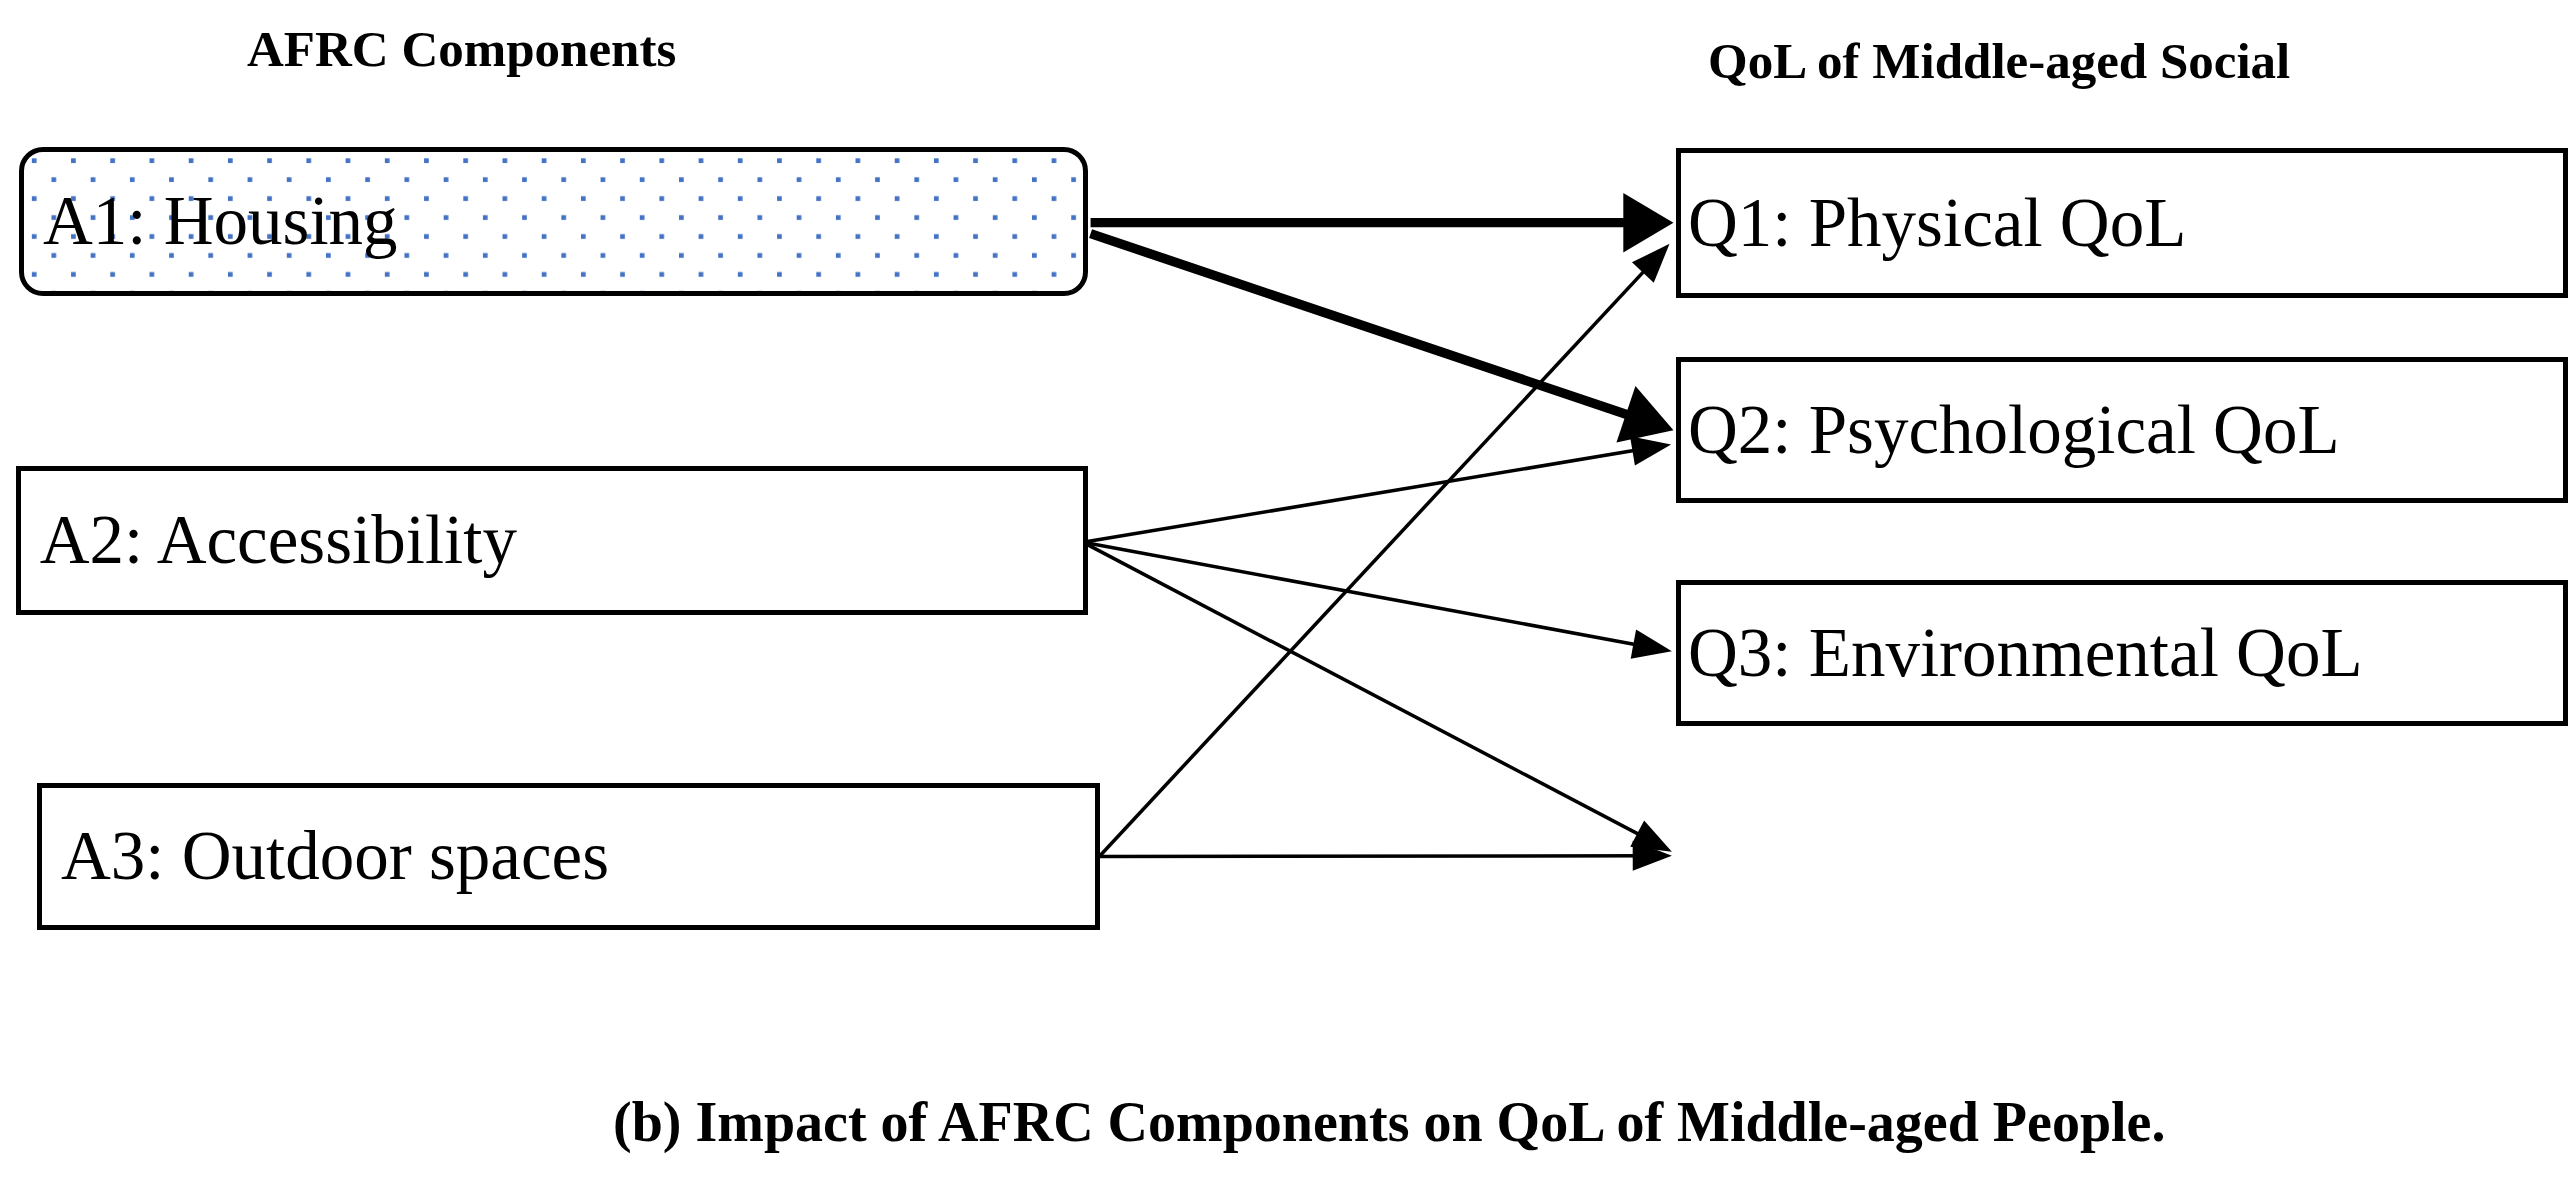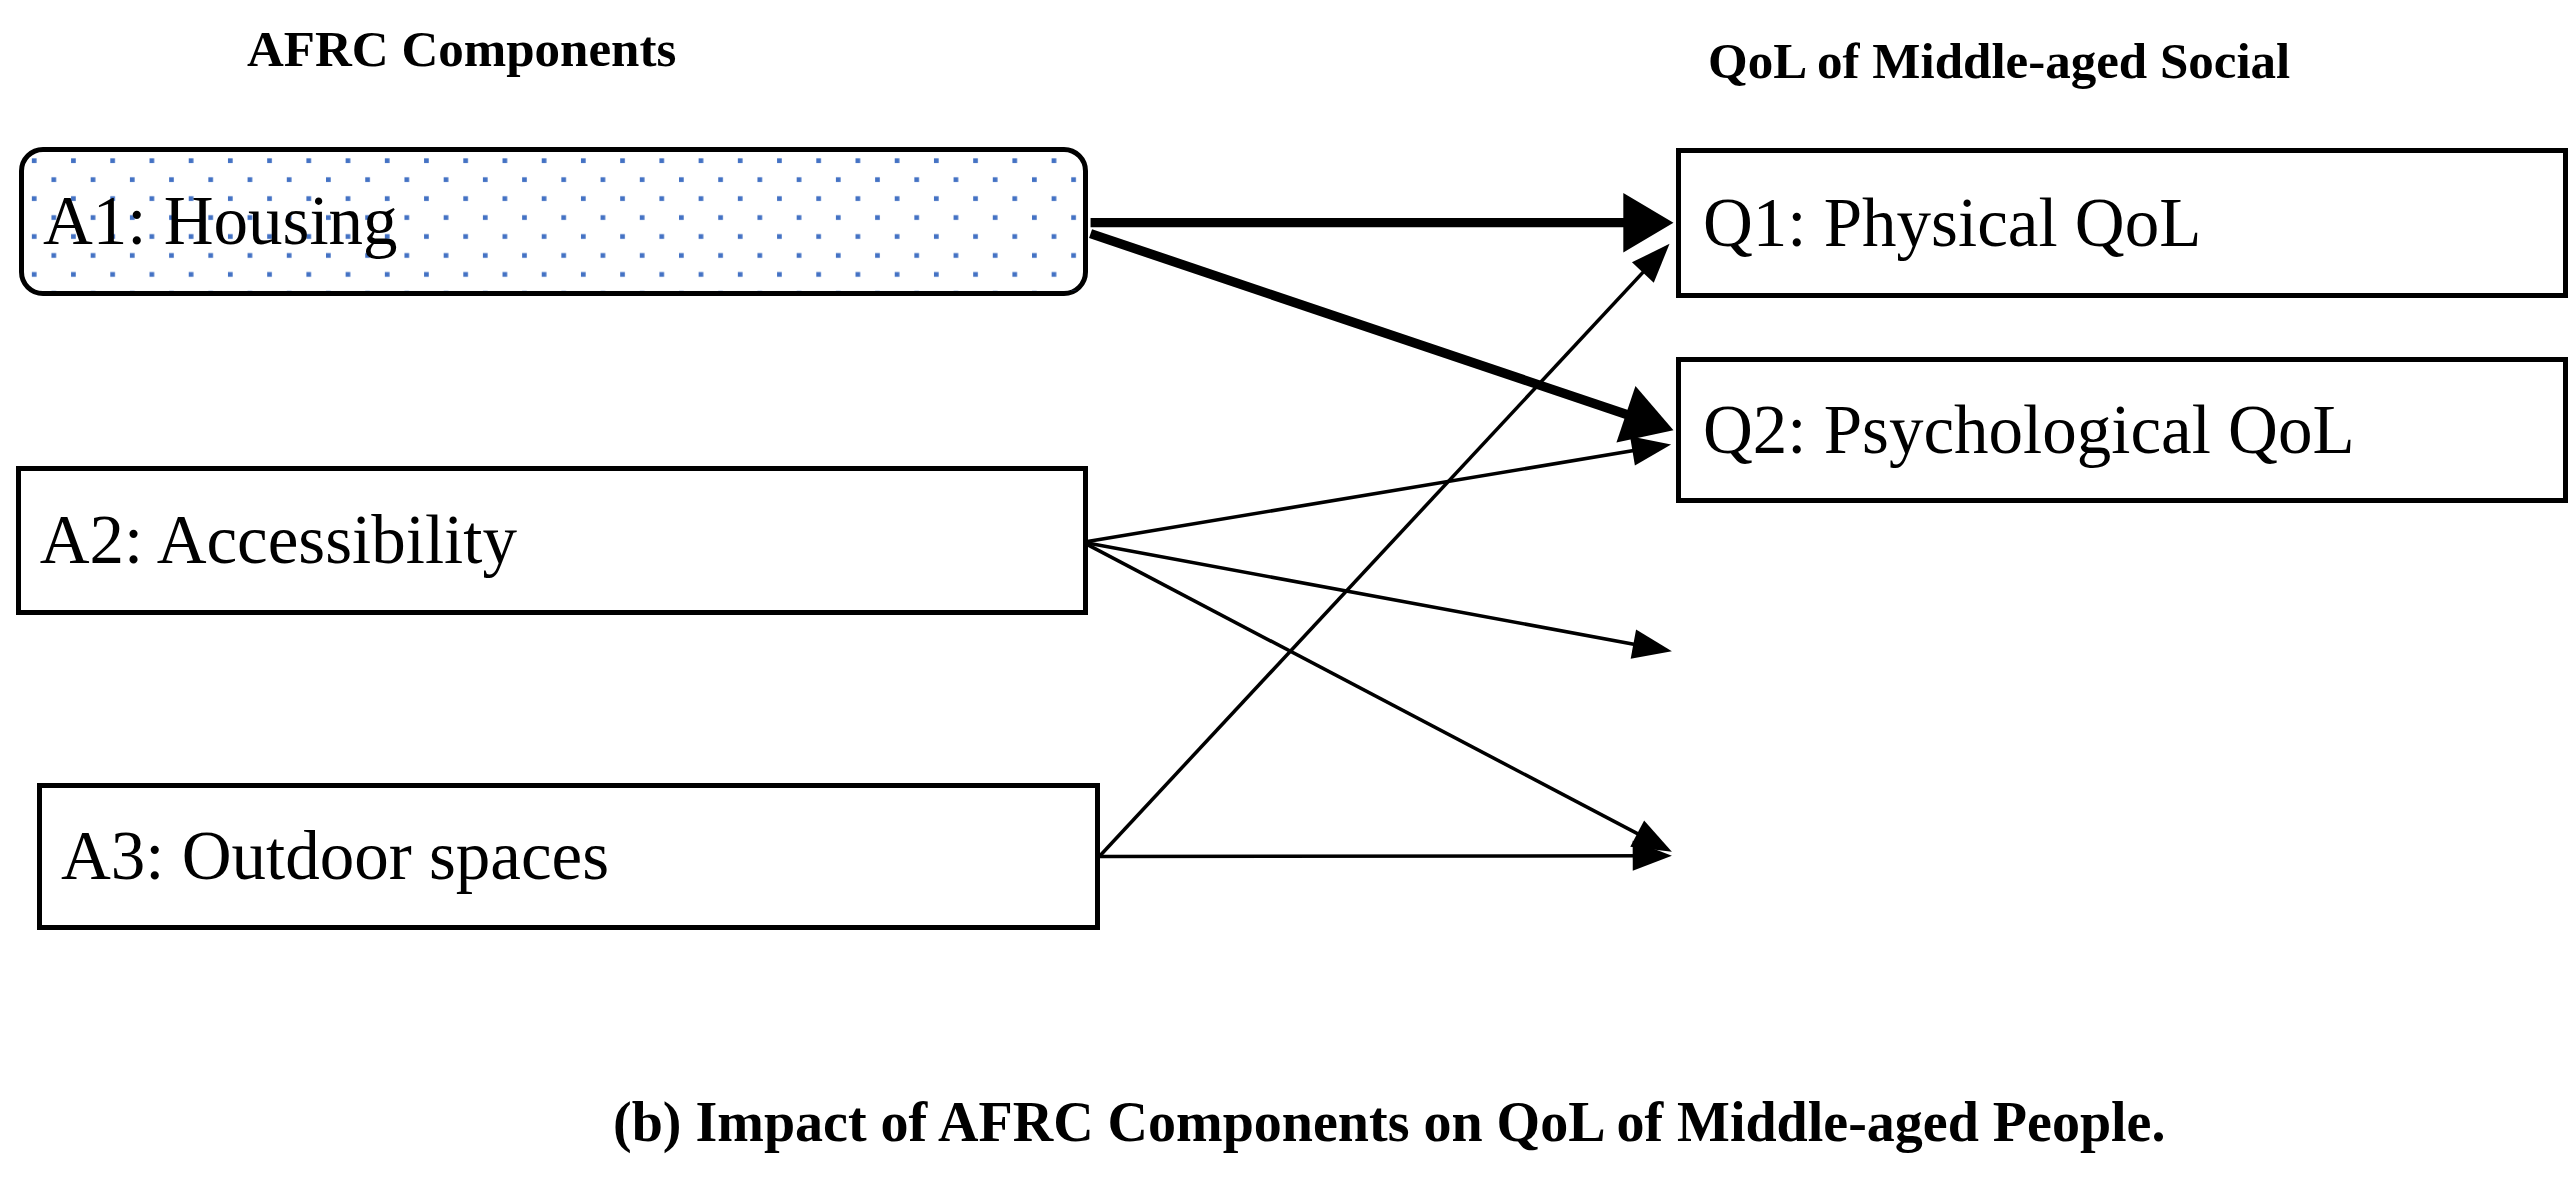--- a/index.html
+++ b/index.html
@@ -28,21 +28,21 @@
     border: 5.5px solid var(--border, #000000);
     background: #ffffff;
     display: flex;
     align-items: center;
     font-size: 69px;
     line-height: 1;
     white-space: nowrap;
   }
   .box .label { position: relative; z-index: 2; }
   .box.a-side { padding-left: 19px; }
-  .box.q-side { padding-left: 22px; }
+  .box.q-side { padding-left: 7px; }
 
   .box.a1 { left: 19px;   top: 147px;  width: 1069px; height: 149px; border-radius: 24px; }
   .box.a2 { left: 15.7px;   top: 466px;  width: 1072px; height: 149px; }
   .box.a3 { left: 37px;   top: 783px; width: 1063px; height: 147px; }
   .box.q1 { left: 1676px; top: 148px;  width: 892px; height: 150px; }
   .box.q2 { left: 1676px; top: 357px;  width: 892px; height: 146px; }
   .box.q3 { left: 1676px; top: 580px;  width: 892px; height: 146px; }
   .box.q4 { left: 1676px; top: 784px; width: 892px; height: 148px; }
 
   .dotfill {
@@ -105,20 +105,23 @@
   </div>
 
   <div class="box q-side q1">
     <span class="label">Q1: Physical QoL</span>
   </div>
 
   <div class="box q-side q2">
     <span class="label">Q2: Psychological QoL</span>
   </div>
 
+  <div class="box q-side q3">
+    <span class="label">Q3: Environmental QoL</span>
+  </div>
 
 
   <svg class="arrows-layer" viewBox="0 0 3288 1507" xmlns="http://www.w3.org/2000/svg">
       <line x1="1388" y1="691" x2="2108.339257848762" y2="571.1046067473202" stroke-width="4.5" class="arrow-line"></line>
       <polygon points="2133,567 2086.798016825487,593.9513775295814 2080.5590145695605,556.4670494596994" class="arrow-head"></polygon>
       <line x1="1388" y1="693" x2="2109.4170762441686" y2="826.4524886349802" stroke-width="4.5" class="arrow-line"></line>
       <polygon points="2134,831 2081.378043850922,840.5879993243924 2088.2902611257523,803.2219552155287" class="arrow-head"></polygon>
       <line x1="1388" y1="695" x2="2111.8693271934594" y2="1075.3710137531316" stroke-width="4.5" class="arrow-line"></line>
       <polygon points="2134,1087 2080.9006248392993,1080.561338839234 2098.5766839345392,1046.9227161732924" class="arrow-head"></polygon>
       <line x1="1404" y1="1092" x2="2113.966268024429" y2="329.2989610356547" stroke-width="4.5" class="arrow-line"></line>

